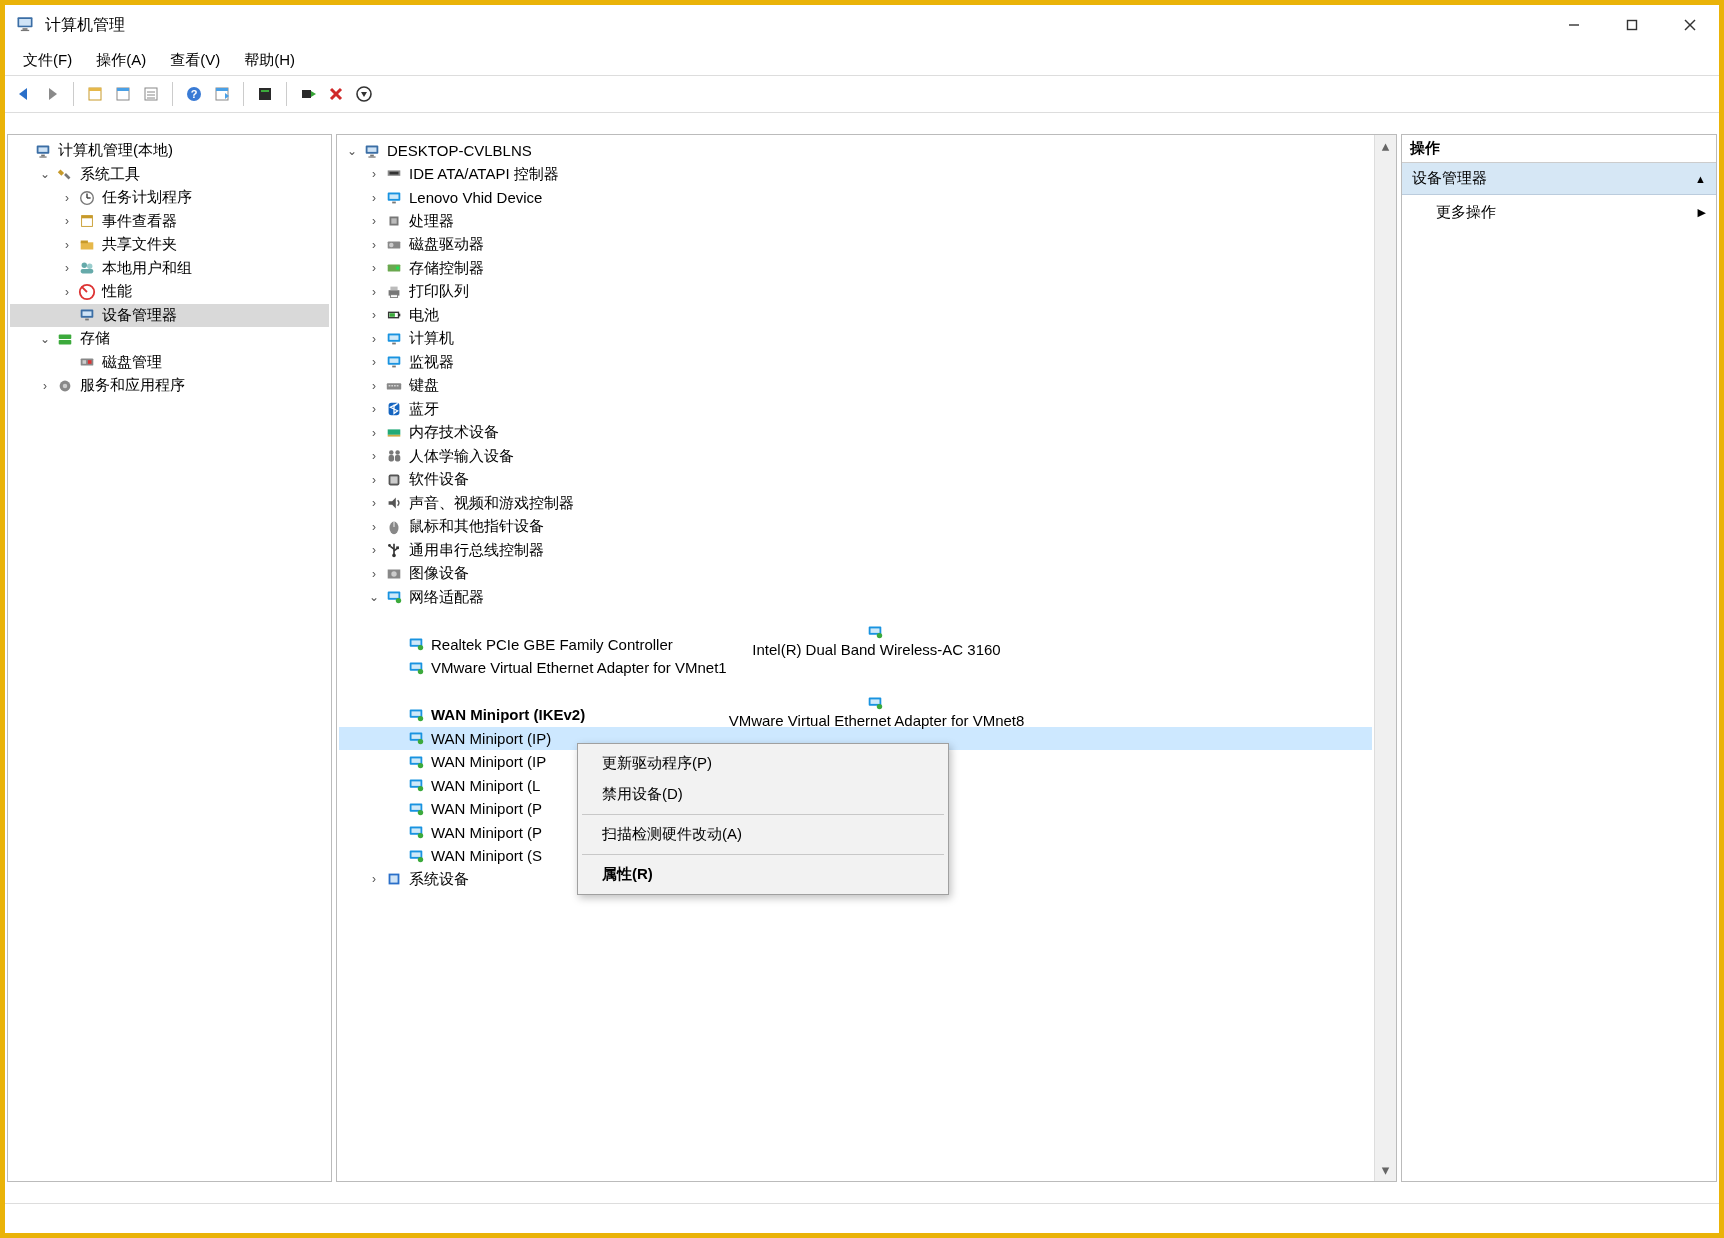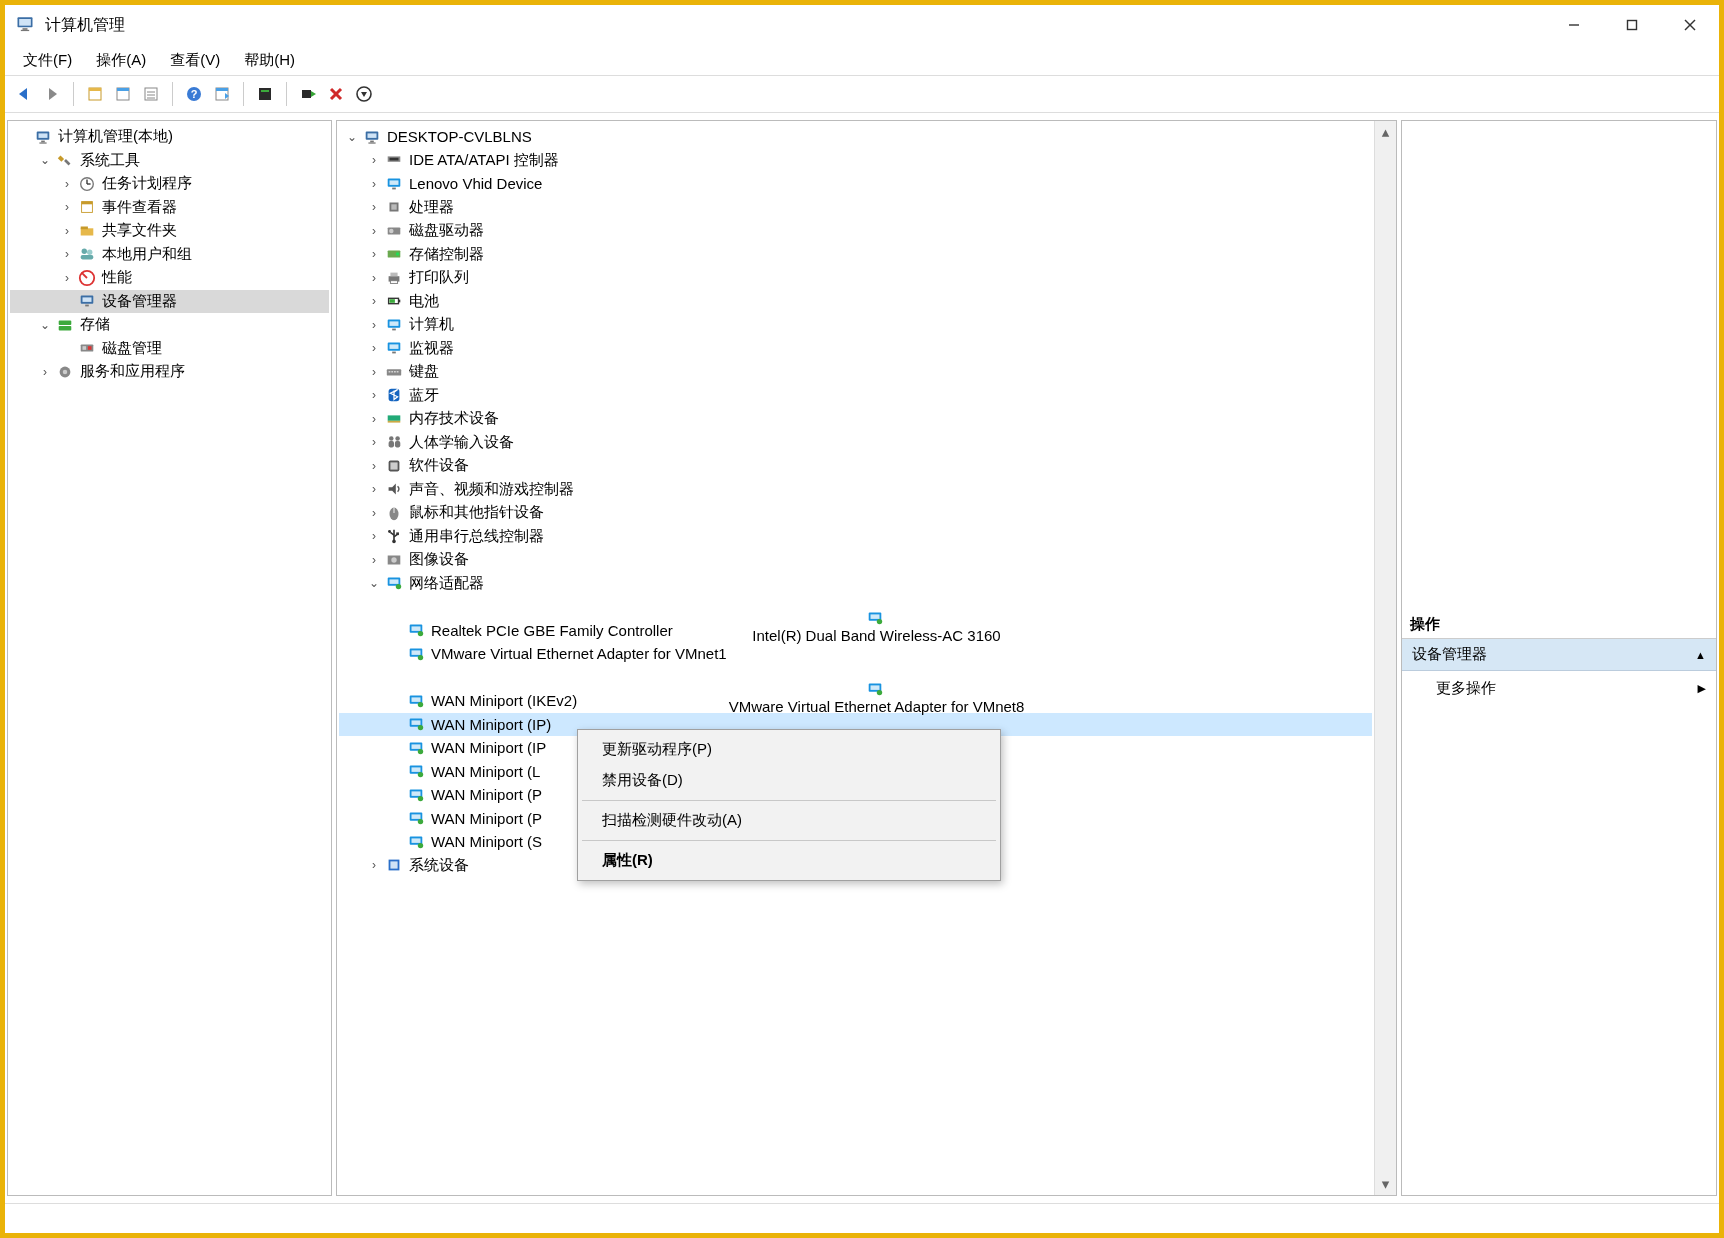--- a/index.html
+++ b/index.html
@@ -13,21 +13,21 @@
   .titlebar .ctrl svg { stroke:#333; }
   
   .menubar { height:30px; display:flex; align-items:center; padding:0 6px; gap:0; background:#fff; }
   .menubar .menu-item { padding:4px 12px; }
   
   .toolbar { height:38px; display:flex; align-items:center; padding:0 6px; gap:2px; border-top:1px solid #ddd; border-bottom:1px solid #ddd; background:#fff; }
   .toolbar .tb-btn { width:26px; height:26px; display:flex; align-items:center; justify-content:center; border:1px solid transparent; }
   .toolbar .tb-sep { width:1px; height:24px; background:#ccc; margin:0 6px; }
   
   .body { flex:1; display:flex; min-height:0; }
-  .col { border:1px solid #bbb; margin:7px 2px; overflow:hidden; display:flex; flex-direction:column; position:relative;justify-content:center; }
+  .col { border:1px solid #bbb; margin:21px 2px; overflow:hidden; display:flex; flex-direction:column; position:relative; }
   .left { width:325px; }
   .center { flex:1; position:relative; }
   .right { width:316px;font-family:Liberation Serif, serif; }
   .tree-scroll { flex:1; overflow:auto; padding:4px 2px; }
   .scrollbar-fake { width:22px; background:#f0f0f0; border-left:1px solid #ddd; display:flex; flex-direction:column; justify-content:space-between; align-items:center; padding:2px 0; }
   .scrollbar-fake .sb-btn { width:18px; height:18px; display:flex; align-items:center; justify-content:center; color:#666; }
   .center-inner { display:flex; flex:1; min-height:0; }
   
   .node { display:flex; align-items:center; height:23.5px; white-space:nowrap; padding-right:6px; }
   .node .disclose { width:18px; text-align:center; color:#555; font-size:12px; user-select:none; }
@@ -544,21 +544,21 @@
               <span class="disclose empty">›</span>
               <span class="icon-slot">
                 <svg width="18" height="18" viewBox="0 0 20 20">
                   <rect x="3" y="4" width="14" height="9" rx="1" fill="#1993e0"></rect>
                   <rect x="5" y="6" width="10" height="5" fill="#cfe9f9"></rect>
                   <circle cx="15" cy="14" r="3" fill="#3caa3c"></circle>
                 </svg>
               </span>
               <span>VMware Virtual Ethernet Adapter for VMnet8</span>
             </div>
-            <div class="node" style="padding-left: 48px;">
+            <div class="node" style="padding-left: 48px; font-weight: bold;">
               <span class="disclose empty">›</span>
               <span class="icon-slot">
                 <svg width="18" height="18" viewBox="0 0 20 20">
                   <rect x="3" y="4" width="14" height="9" rx="1" fill="#1993e0"></rect>
                   <rect x="5" y="6" width="10" height="5" fill="#cfe9f9"></rect>
                   <circle cx="15" cy="14" r="3" fill="#3caa3c"></circle>
                 </svg>
               </span>
               <span>WAN Miniport (IKEv2)</span>
             </div>
@@ -638,21 +638,21 @@
               </span>
               <span>系统设备</span>
             </div>
           </div>
         <div class="scrollbar-fake">
           <div class="sb-btn">▴</div>
           <div class="sb-btn">▾</div>
         </div>
       </div>
 
-      <div class="ctxmenu" id="ctxmenu" style="left:240px; top:608px; width:424px;">
+      <div class="ctxmenu" id="ctxmenu" style="left:240px; top:608px; width:372px;">
           <div class="cm-item">更新驱动程序(P)</div>
           <div class="cm-item">禁用设备(D)</div>
           <div class="cm-sep"></div>
           <div class="cm-item">扫描检测硬件改动(A)</div>
           <div class="cm-sep"></div>
           <div class="cm-item cm-bold">属性(R)</div>
         </div>
 
       <svg class="arrow-overlay">
         <defs>

